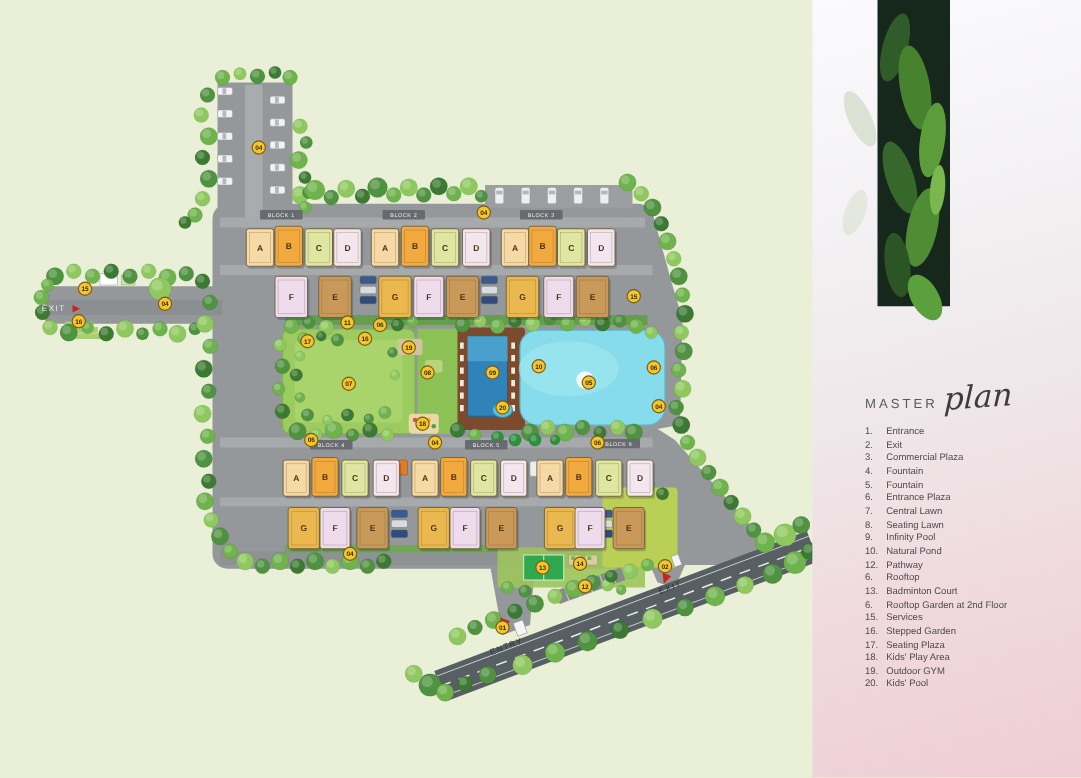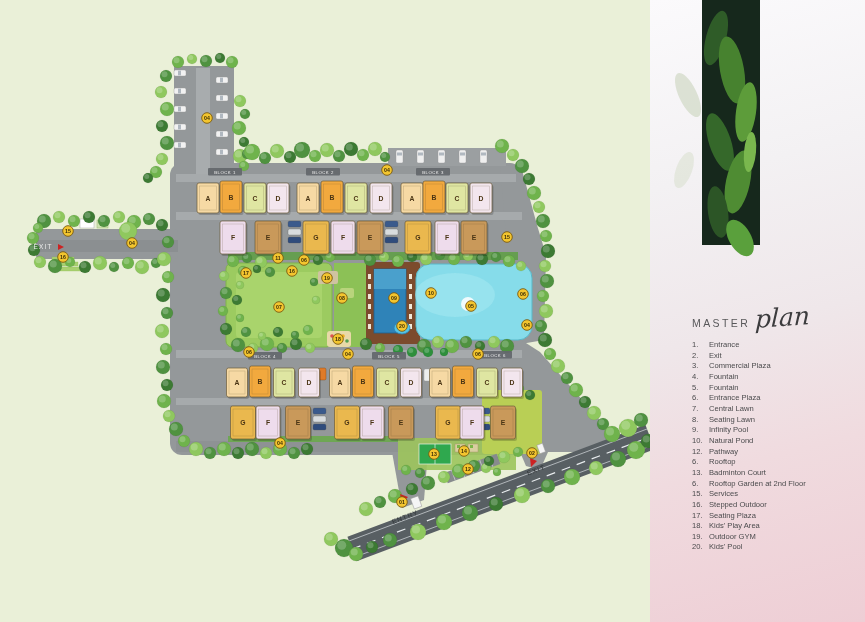--- a/index.html
+++ b/index.html
@@ -1042,21 +1042,21 @@
         <li>
           <span class="num">6.</span>
           <span class="lab">Rooftop Garden at 2nd Floor</span>
         </li>
         <li>
           <span class="num">15.</span>
           <span class="lab">Services</span>
         </li>
         <li>
           <span class="num">16.</span>
-          <span class="lab">Stepped Outdoor</span>
+          <span class="lab">Stepped Garden</span>
         </li>
         <li>
           <span class="num">17.</span>
           <span class="lab">Seating Plaza</span>
         </li>
         <li>
           <span class="num">18.</span>
           <span class="lab">Kids' Play Area</span>
         </li>
         <li>

